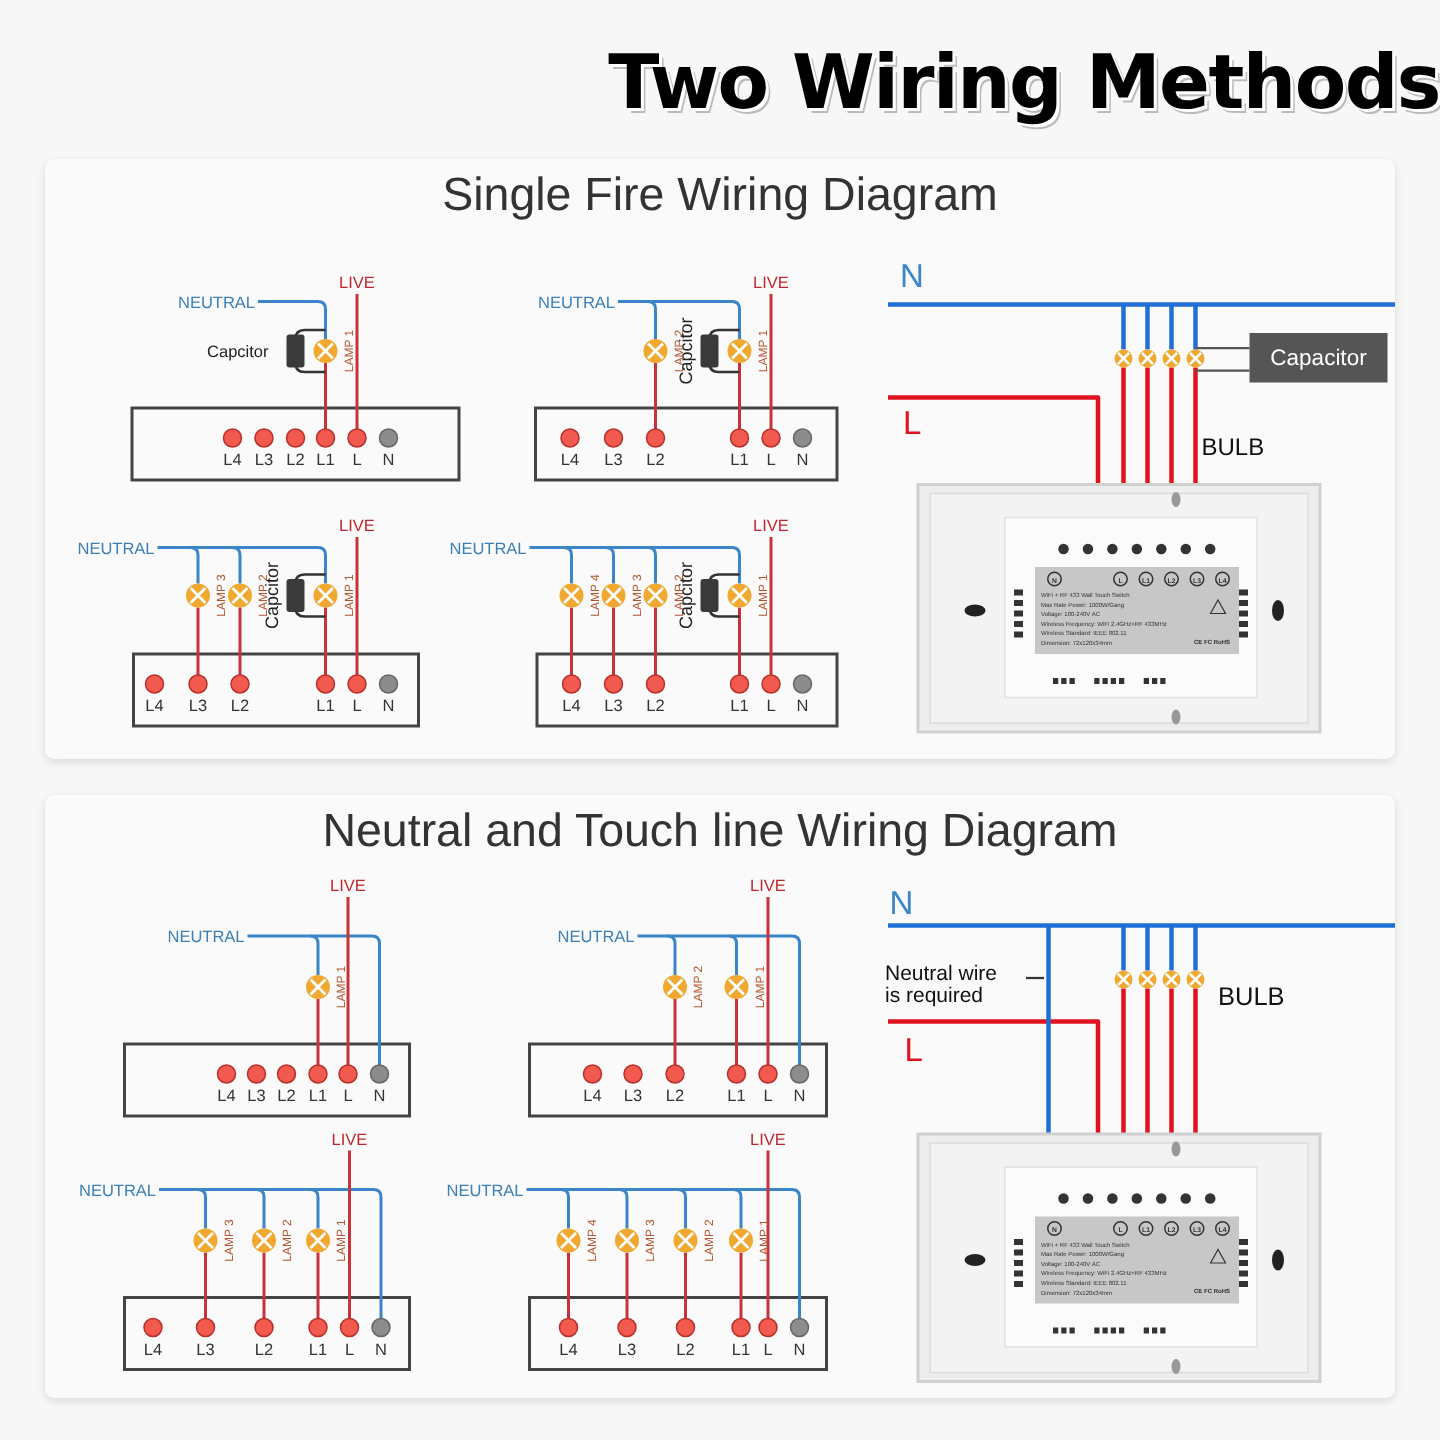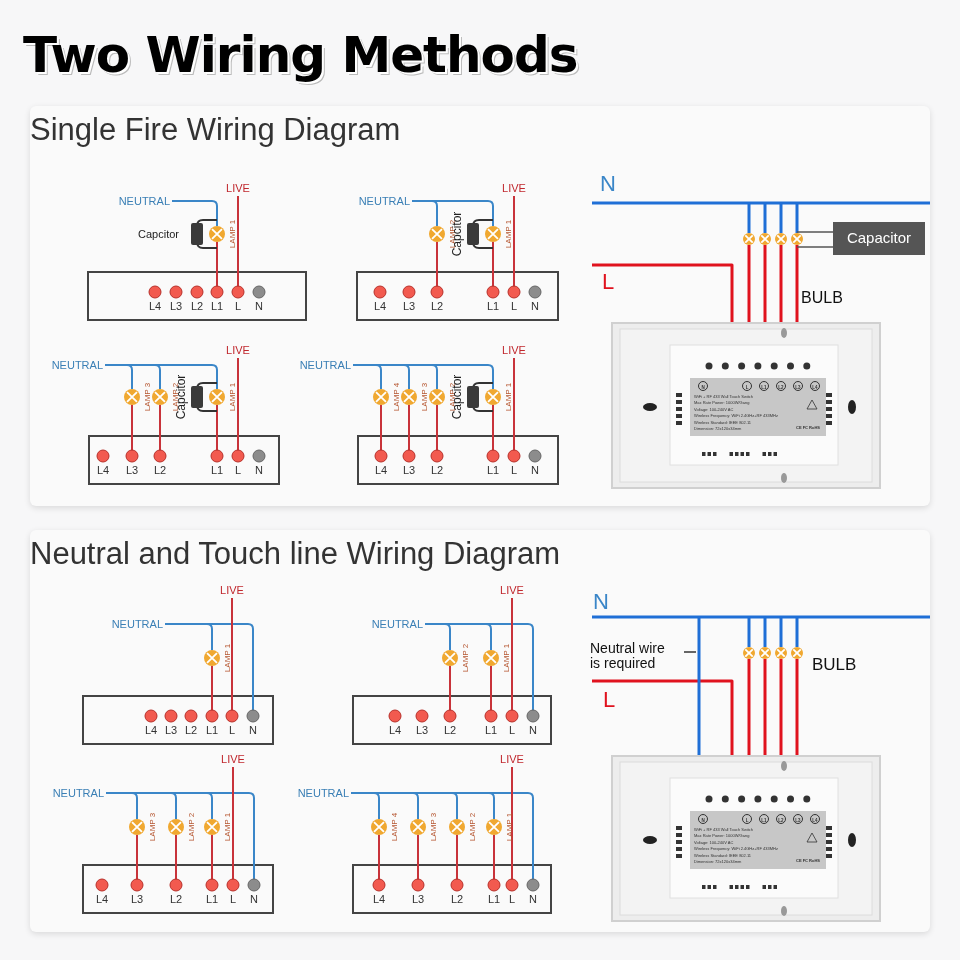--- a/index.html
+++ b/index.html
@@ -1,32 +1,32 @@
 <!DOCTYPE html>
 <html><head>
 <meta charset="utf-8">
 <style>
   * { box-sizing: border-box; margin: 0; padding: 0; }
   html, body { width: 960px; height: 960px; background: #f7f7f8; overflow: hidden; }
   body { font-family: "DejaVu Sans", sans-serif; position: relative; }
   .main-title {
-    position: absolute; top: 26px; left: 0; width: 960px; text-align: left;
+    position: absolute; top: 26px; left: 0; width: 960px; text-align: right;
     font-family: "DejaVu Sans", sans-serif; font-weight: bold; font-size: 50px; color: #000;
     letter-spacing: -1px;
     text-shadow: 2px 2px 0 #fff, 3px 3px 0 #bbb;
     padding-left: 23px;
   }
   .panel {
     position: absolute; left: 30px; width: 900px; background: #fafafa;
     border-radius: 6px; box-shadow: 0 2px 6px rgba(0,0,0,0.12);
   }
   .panel-1 { top: 106px; height: 400px; }
   .panel-2 { top: 530px; height: 402px; }
   .panel-title {
-    position: absolute; top: 6px; left: 0; width: 900px; text-align: left;
+    position: absolute; top: 6px; left: 0; width: 900px; text-align: center;
     font-family: "Liberation Sans", sans-serif; font-size: 31px; color: #333;
   }
   svg { position: absolute; left: 0; top: 0; }
   .lbl { font-family: "Liberation Sans", sans-serif; }
 </style>
 </head>
 <body>
 
 <div class="main-title">Two Wiring Methods</div>
 

